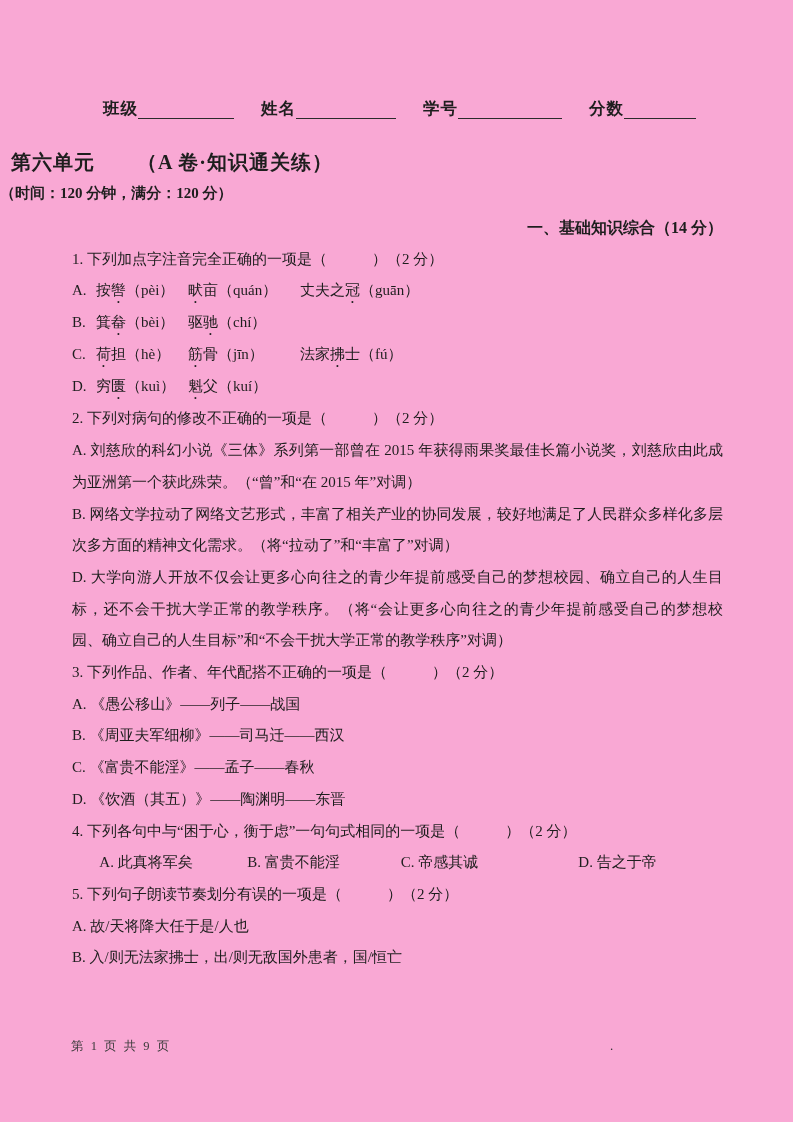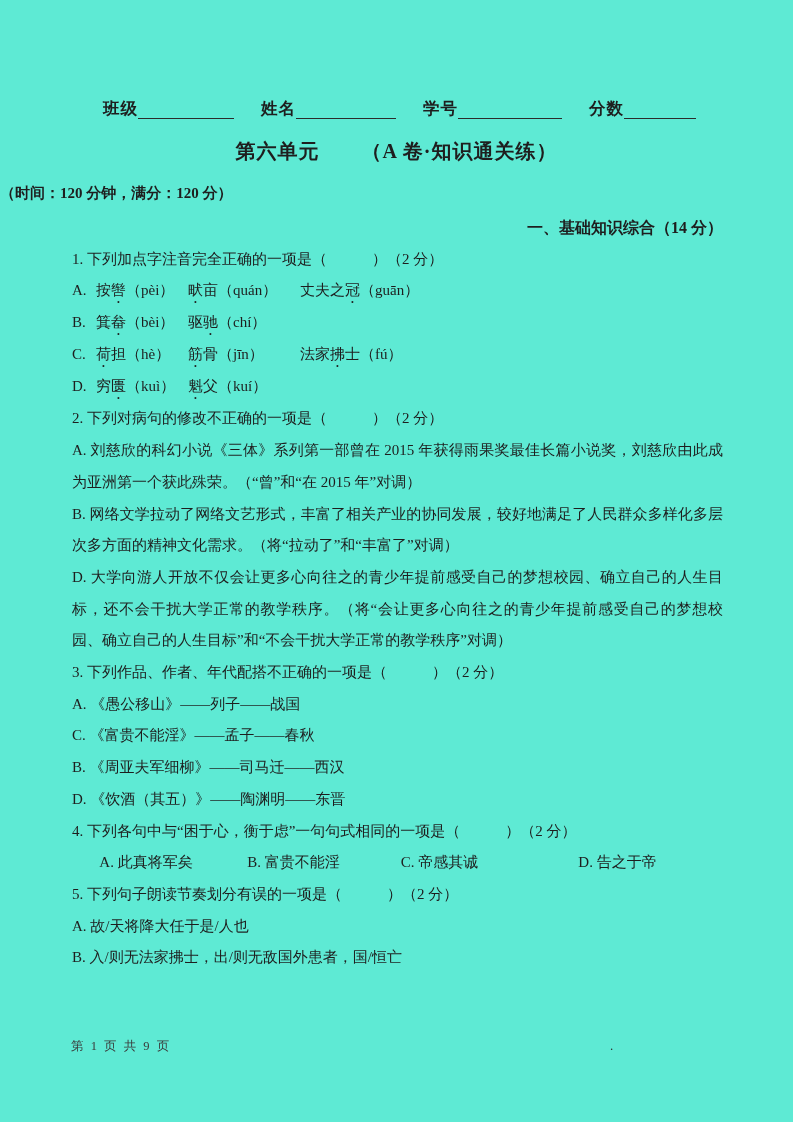--- a/index.html
+++ b/index.html
@@ -1,35 +1,35 @@
 <!DOCTYPE html>
 <html><head>
 <meta charset="utf-8">
 <style>
   html,body{margin:0;padding:0;}
   body{
     width:793px;height:1122px;background:#ffffff;position:relative;overflow:hidden;
     font-family:"Liberation Serif","DejaVu Serif",serif;color:#1e1e1e;
   }
-  .sheet{position:absolute;inset:0;background:#5eead4;}
+  .sheet{position:absolute;inset:0;background:#f9a8d4;}
   
   .header-row{
     position:absolute;left:103px;right:97px;top:99px;
     display:flex;justify-content:space-between;align-items:flex-end;
     font-weight:bold;font-size:16.5px;line-height:20px;
   }
   .hfield{display:inline-flex;align-items:flex-end;}
   .hlabel{letter-spacing:1px;}
   .blank{display:inline-block;border-bottom:1.6px solid #2b2b2b;height:16px;}
   .hfield:nth-child(1) .blank{width:96px;}
   .hfield:nth-child(2) .blank{width:100px;}
   .hfield:nth-child(3) .blank{width:104px;}
   .hfield:nth-child(4) .blank{width:72px;}
   
-  .title{position:absolute;top:138px;left:0;right:0;margin:0;text-align:center;
+  .title{position:absolute;top:138px;left:0;right:0;margin:11px;text-align:left;
     font-size:20px;font-weight:bold;letter-spacing:1px;}
   .subtitle{position:absolute;top:184px;left:0;right:0;
     font-size:15px;font-weight:bold;}
   
   .content{position:absolute;left:72px;right:70px;top:212px;
     font-size:15px;line-height:31.7px;}
   .qline{margin:0;text-align:justify;text-justify:inter-ideograph;}
   .section-heading{font-weight:bold;font-size:16px;text-align:right;}
   
   .cols3{display:flex;text-align:left;}
@@ -107,22 +107,22 @@
         <span class="oplabel">D.</span>
         <span class="c1"><span>穷</span><span class="dot">匮</span><span>（kuì）</span></span>
         <span class="c2"><span class="dot">魁</span><span>父（kuí）</span></span>
       </div>
       <p class="qline stem">2. 下列对病句的修改不正确的一项是（　　　）（2 分）</p>
       <p class="qline">A. 刘慈欣的科幻小说《三体》系列第一部曾在 2015 年获得雨果奖最佳长篇小说奖，刘慈欣由此成为亚洲第一个获此殊荣。（“曾”和“在 2015 年”对调）</p>
       <p class="qline">B. 网络文学拉动了网络文艺形式，丰富了相关产业的协同发展，较好地满足了人民群众多样化多层次多方面的精神文化需求。（将“拉动了”和“丰富了”对调）</p>
       <p class="qline">D. 大学向游人开放不仅会让更多心向往之的青少年提前感受自己的梦想校园、确立自己的人生目标，还不会干扰大学正常的教学秩序。（将“会让更多心向往之的青少年提前感受自己的梦想校园、确立自己的人生目标”和“不会干扰大学正常的教学秩序”对调）</p>
       <p class="qline stem">3. 下列作品、作者、年代配搭不正确的一项是（　　　）（2 分）</p>
       <p class="qline">A. 《愚公移山》——列子——战国</p>
+      <p class="qline">B. 《周亚夫军细柳》——司马迁——西汉</p>
       <p class="qline">C. 《富贵不能淫》——孟子——春秋</p>
-      <p class="qline">B. 《周亚夫军细柳》——司马迁——西汉</p>
       <p class="qline">D. 《饮酒（其五）》——陶渊明——东晋</p>
       <p class="qline stem">4. 下列各句中与“困于心，衡于虑”一句句式相同的一项是（　　　）（2 分）</p>
       <div class="qline inline4">
         <span class="opt">A. 此真将军矣</span>
         <span class="opt">B. 富贵不能淫</span>
         <span class="opt">C. 帝感其诚</span>
         <span class="opt">D. 告之于帝</span>
       </div>
       <p class="qline stem">5. 下列句子朗读节奏划分有误的一项是（　　　）（2 分）</p>
       <p class="qline">A. 故/天将降大任于是/人也</p>

